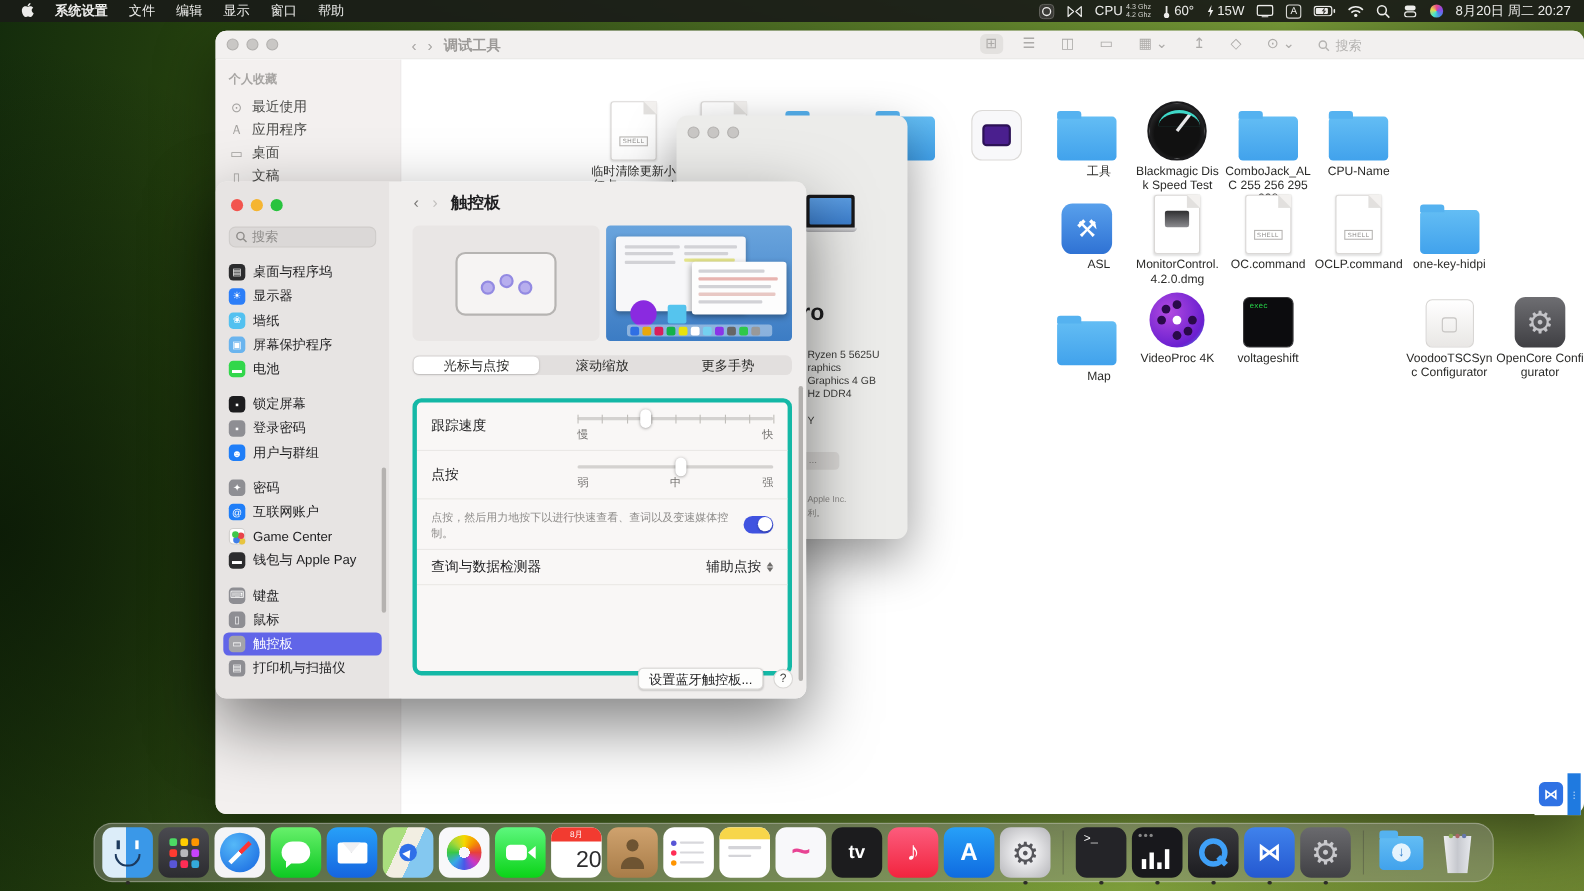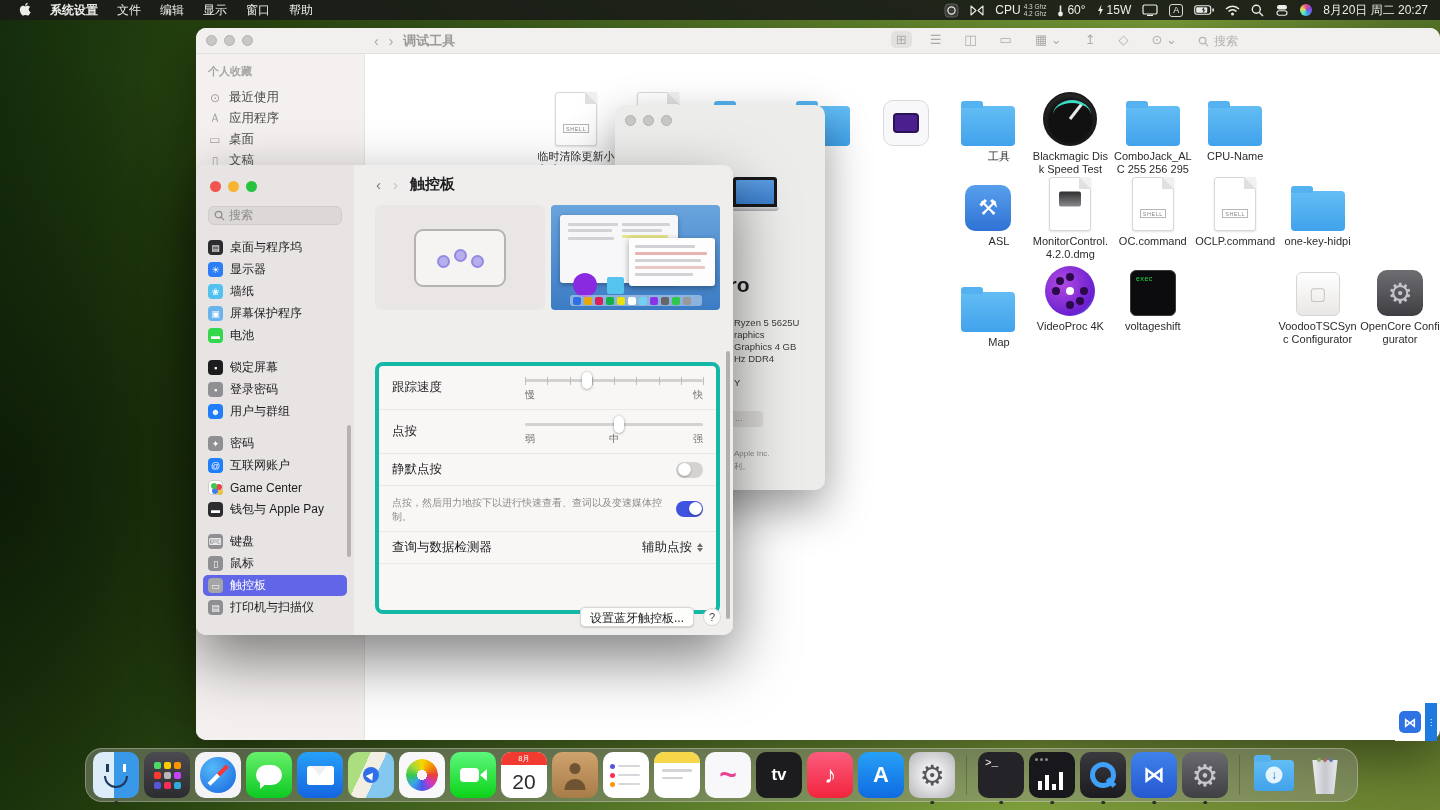--- a/index.html
+++ b/index.html
@@ -554,20 +554,25 @@
             <span style="background: rgb(18, 177, 74);"></span>
             <span style="background: rgb(232, 226, 12);"></span>
             <span style="background: rgb(255, 255, 255);"></span>
             <span style="background: rgb(116, 208, 240);"></span>
             <span style="background: rgb(138, 52, 232);"></span>
             <span style="background: rgb(102, 102, 102);"></span>
             <span style="background: rgb(47, 200, 74);"></span>
             <span style="background: rgb(153, 153, 153);"></span>
           </div>
       </div>
+      <div id="s-tabs">
+          <div class="s-tab sel">光标与点按</div>
+          <div class="s-tab">滚动缩放</div>
+          <div class="s-tab">更多手势</div>
+        </div>
       <div id="s-card">
           <div class="s-row">
             <div>
               <div class="lab">跟踪速度</div>
             </div>
             <div class="slider-blk">
               <div class="trk">
                 <span class="tick" style="left: 0%;"></span>
                 <span class="tick" style="left: 12.5%;"></span>
                 <span class="tick" style="left: 25%;"></span>
@@ -595,28 +600,20 @@
               </div>
               <div class="marks">
                 <span>弱</span>
                 <span>中</span>
                 <span>强</span>
               </div>
             </div>
           </div>
           <div class="s-row">
             <div>
-              <div class="lab">静默点按</div>
-            </div>
-            <div class="toggle">
-              <span class="knob"></span>
-            </div>
-          </div>
-          <div class="s-row">
-            <div>
               <div class="sub">点按，然后用力地按下以进行快速查看、查词以及变速媒体控制。</div>
             </div>
             <div class="toggle on">
               <span class="knob"></span>
             </div>
           </div>
           <div class="s-row">
             <div>
               <div class="lab">查询与数据检测器</div>
             </div>
@@ -761,21 +758,21 @@
           <div style="width:0;height:0;border-left:4px solid transparent;border-right:4px solid transparent;border-bottom:7px solid #fff;transform:rotate(35deg);"></div>
         </div>
       </div>
       <div class="d-item" style="background: rgb(248, 248, 250);">
         <div style="width:32px;height:32px;border-radius:50%;background:conic-gradient(#f5d800,#f59500,#e8403a,#c838c8,#4858e8,#38a8e8,#38c848,#a8d838,#f5d800);-webkit-mask:radial-gradient(circle,transparent 0 5px,#000 5px);mask:radial-gradient(circle,transparent 0 5px,#000 5px);"></div>
       </div>
       <div class="d-item" style="background: linear-gradient(rgb(93, 247, 125), rgb(11, 211, 24));">
         <div style="width:19px;height:14px;background:#fff;border-radius:4px;"></div>
         <div style="width:0;height:0;border-top:6px solid transparent;border-bottom:6px solid transparent;border-right:7px solid #fff;margin-left:1px;"></div>
       </div>
-      <div class="d-item" style="background: rgb(255, 255, 255); flex-direction: column; overflow: hidden;">
+      <div class="d-item" style="background: rgb(255, 255, 255); flex-direction: column; overflow: hidden; align-items: flex-end;">
         <div style="width:100%;height:13px;background:#f23b30;color:#fff;font-size:7.5px;text-align:center;line-height:13px;">8月</div>
         <div style="flex:1;display:flex;align-items:center;justify-content:center;font-size:21px;color:#2c2c2e;font-weight:300;">20</div>
       </div>
       <div class="d-item" style="background: linear-gradient(rgb(207, 162, 110), rgb(168, 124, 72));">
         <div style="position:absolute;left:50%;top:11px;transform:translateX(-50%);width:11px;height:11px;border-radius:50%;background:#6e5432;"></div>
         <div style="position:absolute;left:50%;bottom:8px;transform:translateX(-50%);width:21px;height:11px;border-radius:10px 10px 0 0;background:#6e5432;"></div>
       </div>
       <div class="d-item" style="background: rgb(255, 255, 255); flex-direction: column; align-items: flex-start; padding: 9px 7px; gap: 4px;">
         <div style="display: flex; align-items: center; gap: 3px;">
           <span style="width:5px;height:5px;border-radius:50%;background:#5856d6;"></span>

